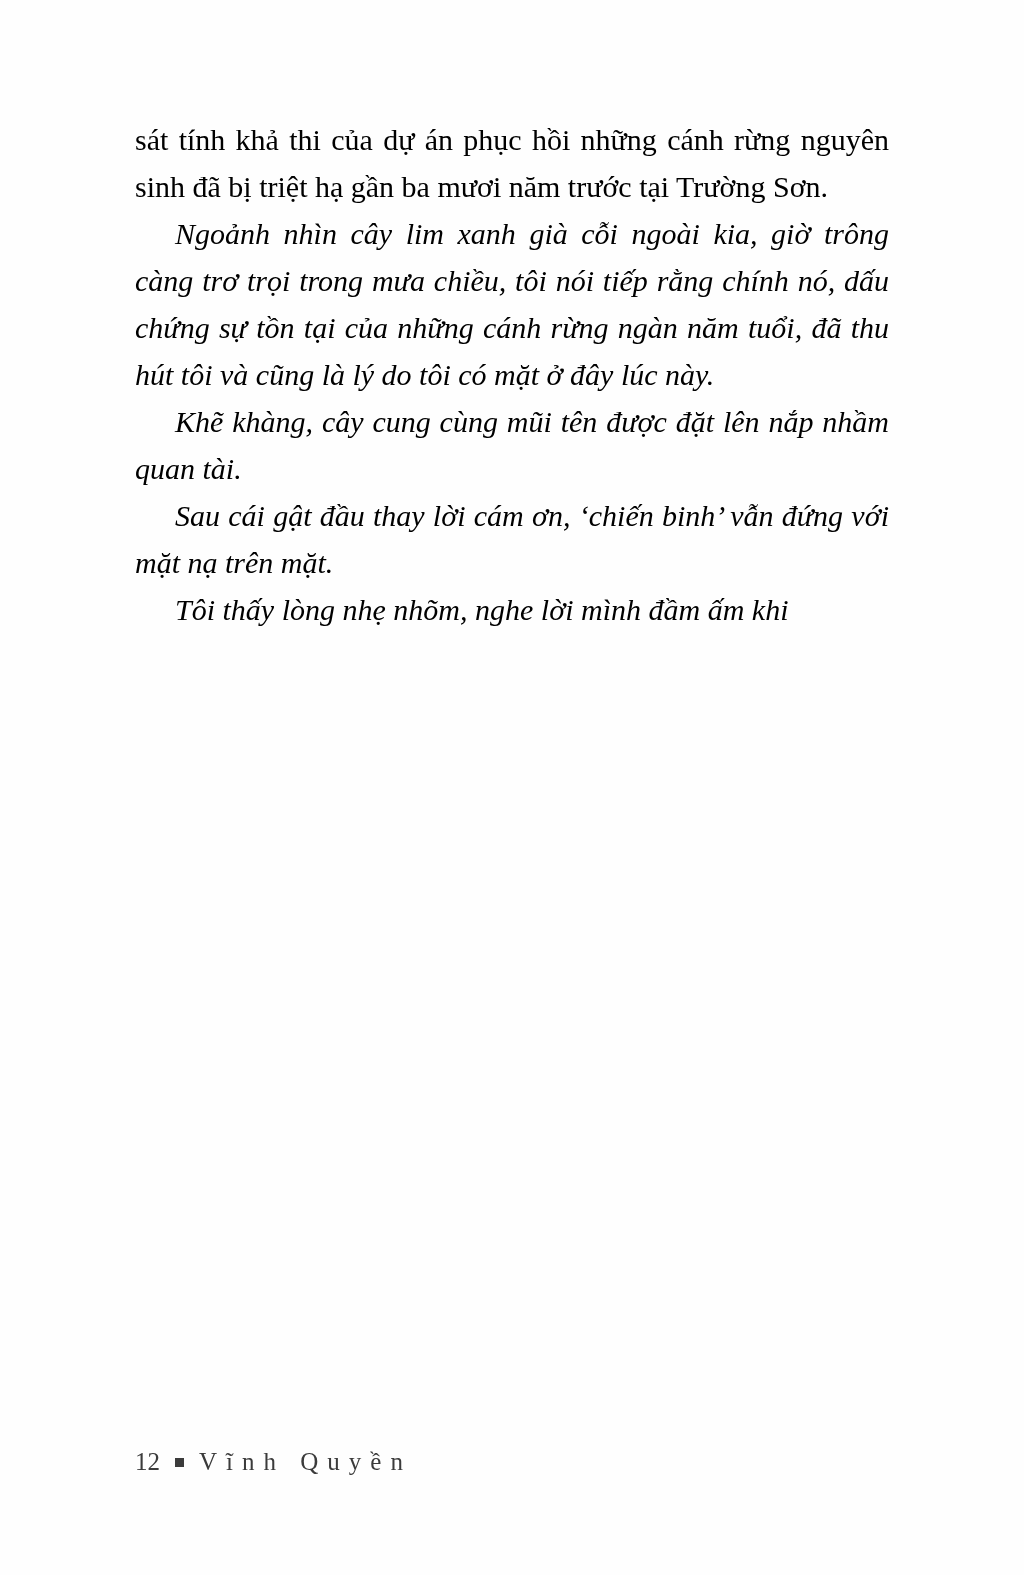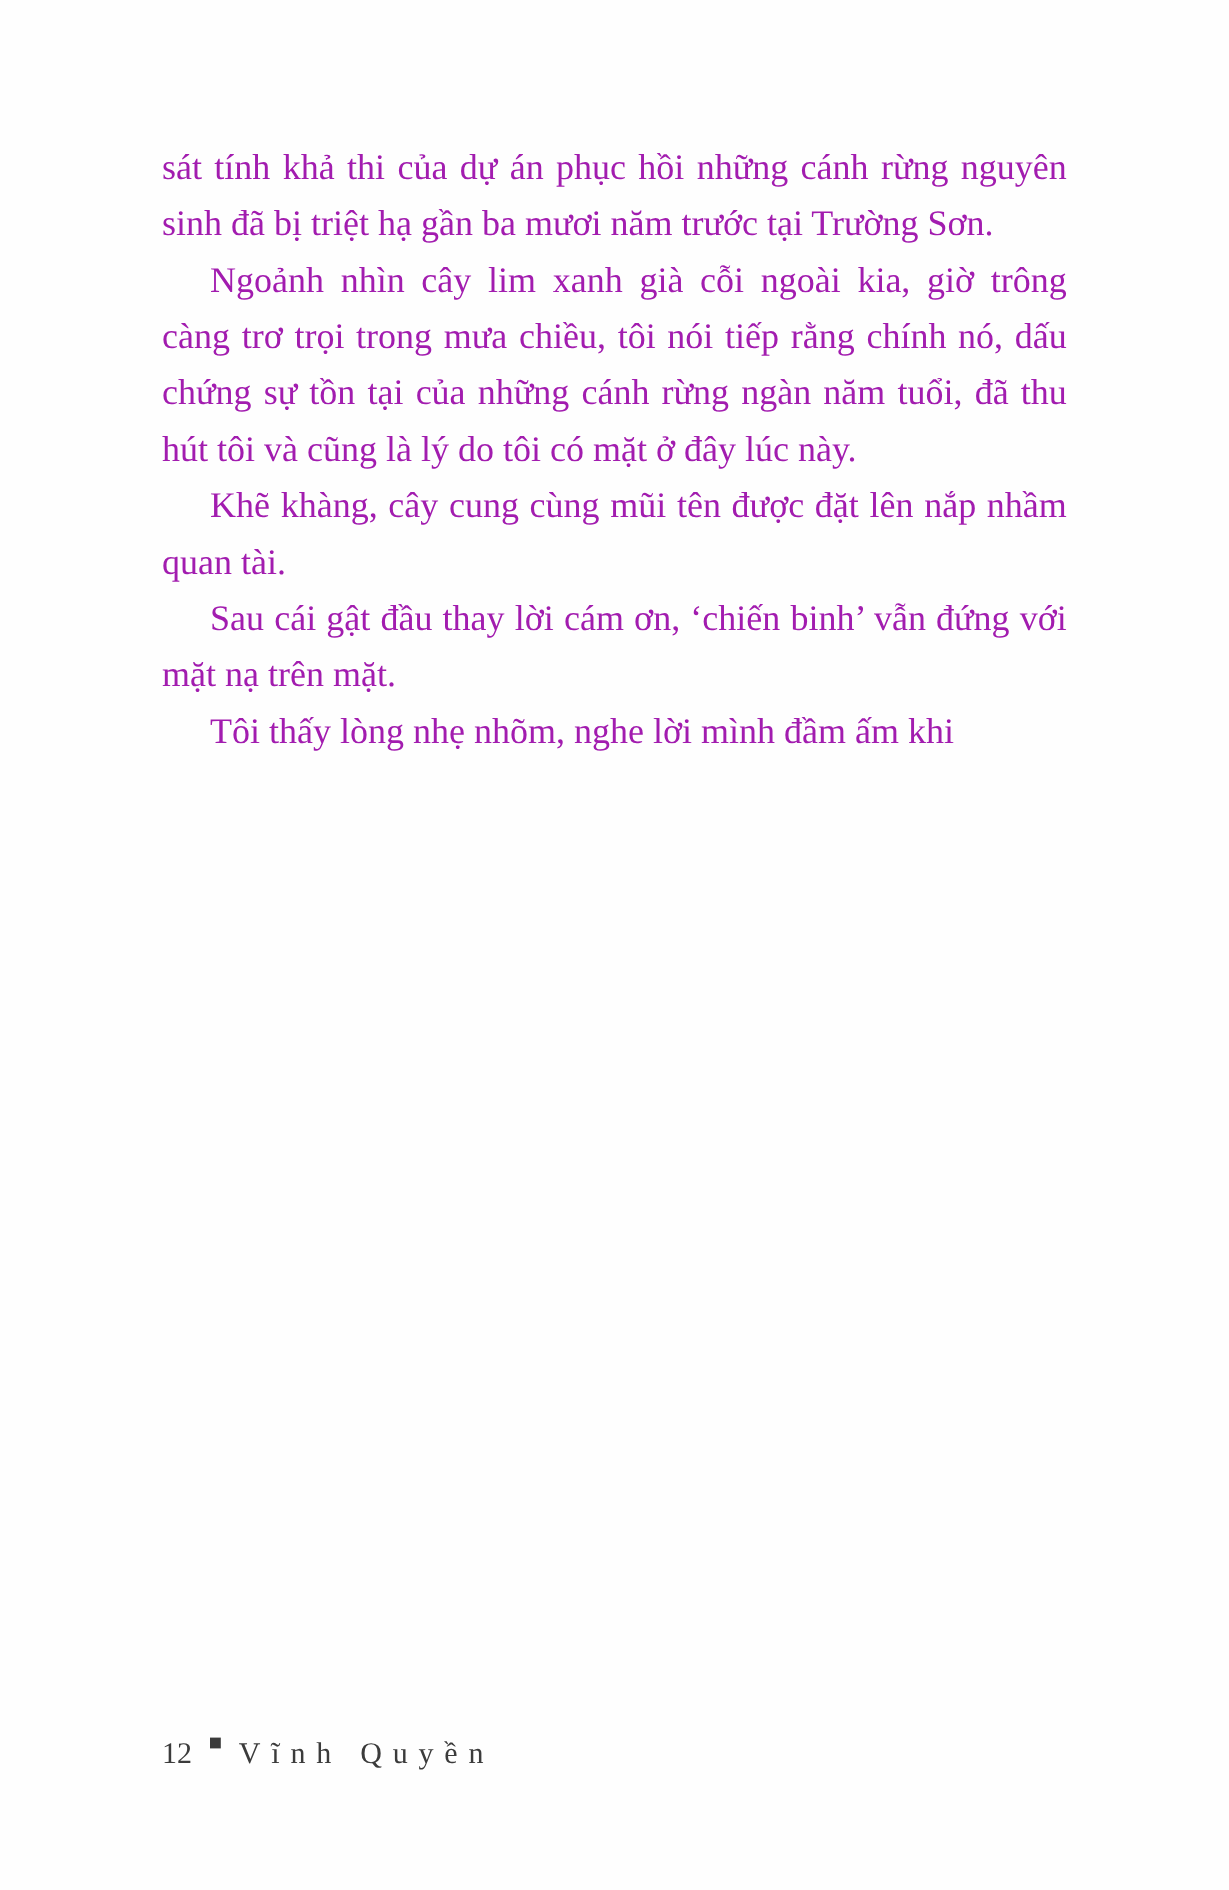--- a/index.html
+++ b/index.html
@@ -13,37 +13,38 @@
     width: 1024px;
     height: 1575px;
     background: #fefefe;
     overflow: hidden;
   }
   .text-block {
     position: absolute;
     left: 135px;
     top: 116px;
     width: 754px;
-    color: #a21caf;
+    color: #000000;
     font-size: 30px;
     line-height: 47px;
     text-align: justify;
   }
   .para {
     margin: 0;
   }
   .para.indent {
     text-indent: 40px;
+    font-style: italic;
   }
   .page-footer {
     position: absolute;
     left: 135px;
     top: 1448px;
     display: flex;
-    align-items: flex-start;
+    align-items: center;
     gap: 15px;
     color: #3b3b3b;
     font-size: 25px;
   }
   .footer-sep {
     display: inline-block;
     width: 9px;
     height: 9px;
     background: #3b3b3b;
   }

